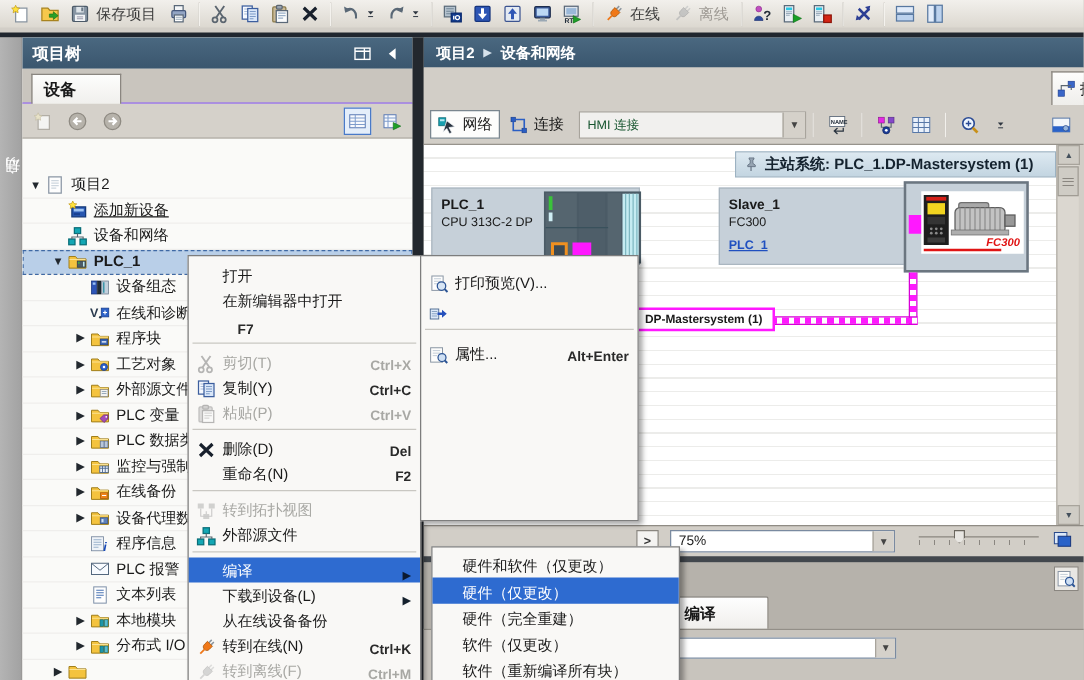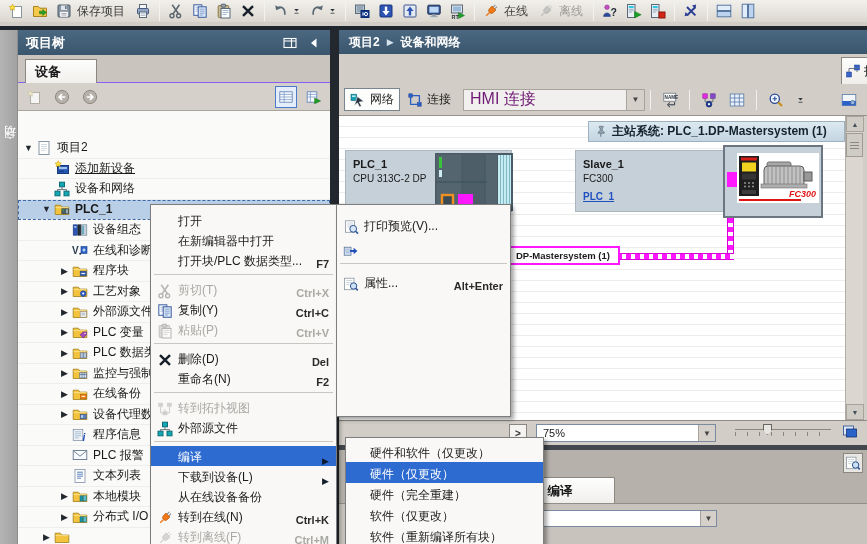--- a/index.html
+++ b/index.html
@@ -53,21 +53,21 @@
   #breadcrumb .sep{font-size:9px;color:#d6e2ec}
   #editor-subbar{left:339px;top:54px;width:528px;height:30px;background:#d2cec7}
   #viewtab-partial{position:absolute;right:-18px;top:3px;height:27px;width:44px;background:linear-gradient(#fdfdfc,#efeeeb);
     border:1px solid #8a8680;border-bottom:none;display:flex;align-items:center;gap:3px;padding:0 3px;font-size:12px}
   #editor-toolbar{left:339px;top:84px;width:528px;height:32px;background:#d2cec7;border-bottom:1px solid #97938c;
     display:flex;align-items:center;padding:0 4px}
   .ebtn{display:inline-flex;align-items:center;gap:4px;height:23px;padding:0 5px;margin:0 1px}
   .ebtn.pressed{background:#fdfdfc;border:1px solid #7a868f}
   .esep{width:1px;height:20px;background:#a39f97;border-right:1px solid #f2f0ec;margin:0 5px}
   #hmi-select{width:182px;height:22px;background:#f1f0ee;border:1px solid #a8a49c;display:flex;align-items:center;margin-left:6px}
-  #hmi-select .txt{flex:1;color:#701a75;padding-left:6px;font-size:16px}
+  #hmi-select .txt{flex:1;color:#14532d;padding-left:6px;font-size:10px}
   #hmi-select .dbtn{width:18px;height:20px;background:#d5d1ca;border-left:1px solid #a8a49c;
     display:flex;align-items:center;justify-content:center;font-size:8px;color:#444}
 
   
   #canvas{left:339px;top:116px;width:506px;height:304px;background:repeating-linear-gradient(180deg,#ffffff 0 10px,#ececea 10px 11px)}
   #master-bar{position:absolute;left:249px;top:5px;width:257px;height:21px;background:linear-gradient(#dde9f1,#c3d5e1);
     border:1px solid #9cb2c2;display:flex;align-items:center;gap:4px;padding:0 5px;
     font-weight:bold;font-size:12px;color:#14222e;white-space:nowrap}
   .station{position:absolute;background:#c6d0d9;border:1px solid #aab6c0}
   #plc-station{left:6px;top:34px;width:167px;height:62px}
@@ -894,21 +894,20 @@
     <div class="mitem">
       <span class="micon"></span>
       <span class="mlabel">打开</span>
     </div>
     <div class="mitem">
       <span class="micon"></span>
       <span class="mlabel">在新编辑器中打开</span>
     </div>
     <div class="mitem">
       <span class="micon"></span>
-      <span class="mlabel">打开块/PLC 数据类型...</span>
       <span class="mshort">F7</span>
     </div>
     <div class="msep"></div>
     <div class="mitem dis">
       <span class="micon">
         <svg width="16" height="16" viewBox="0 0 16 16">
           <path d="M4.2 1.8l6.6 9.4M11.4 1.8L4.8 11.2" stroke="#5c6670" stroke-width="1.5" fill="none"></path>
           <circle cx="4" cy="12.8" r="2" fill="none" stroke="#5c6670" stroke-width="1.4"></circle>
           <circle cx="10.6" cy="12.8" r="2" fill="none" stroke="#5c6670" stroke-width="1.4"></circle>
         </svg>

